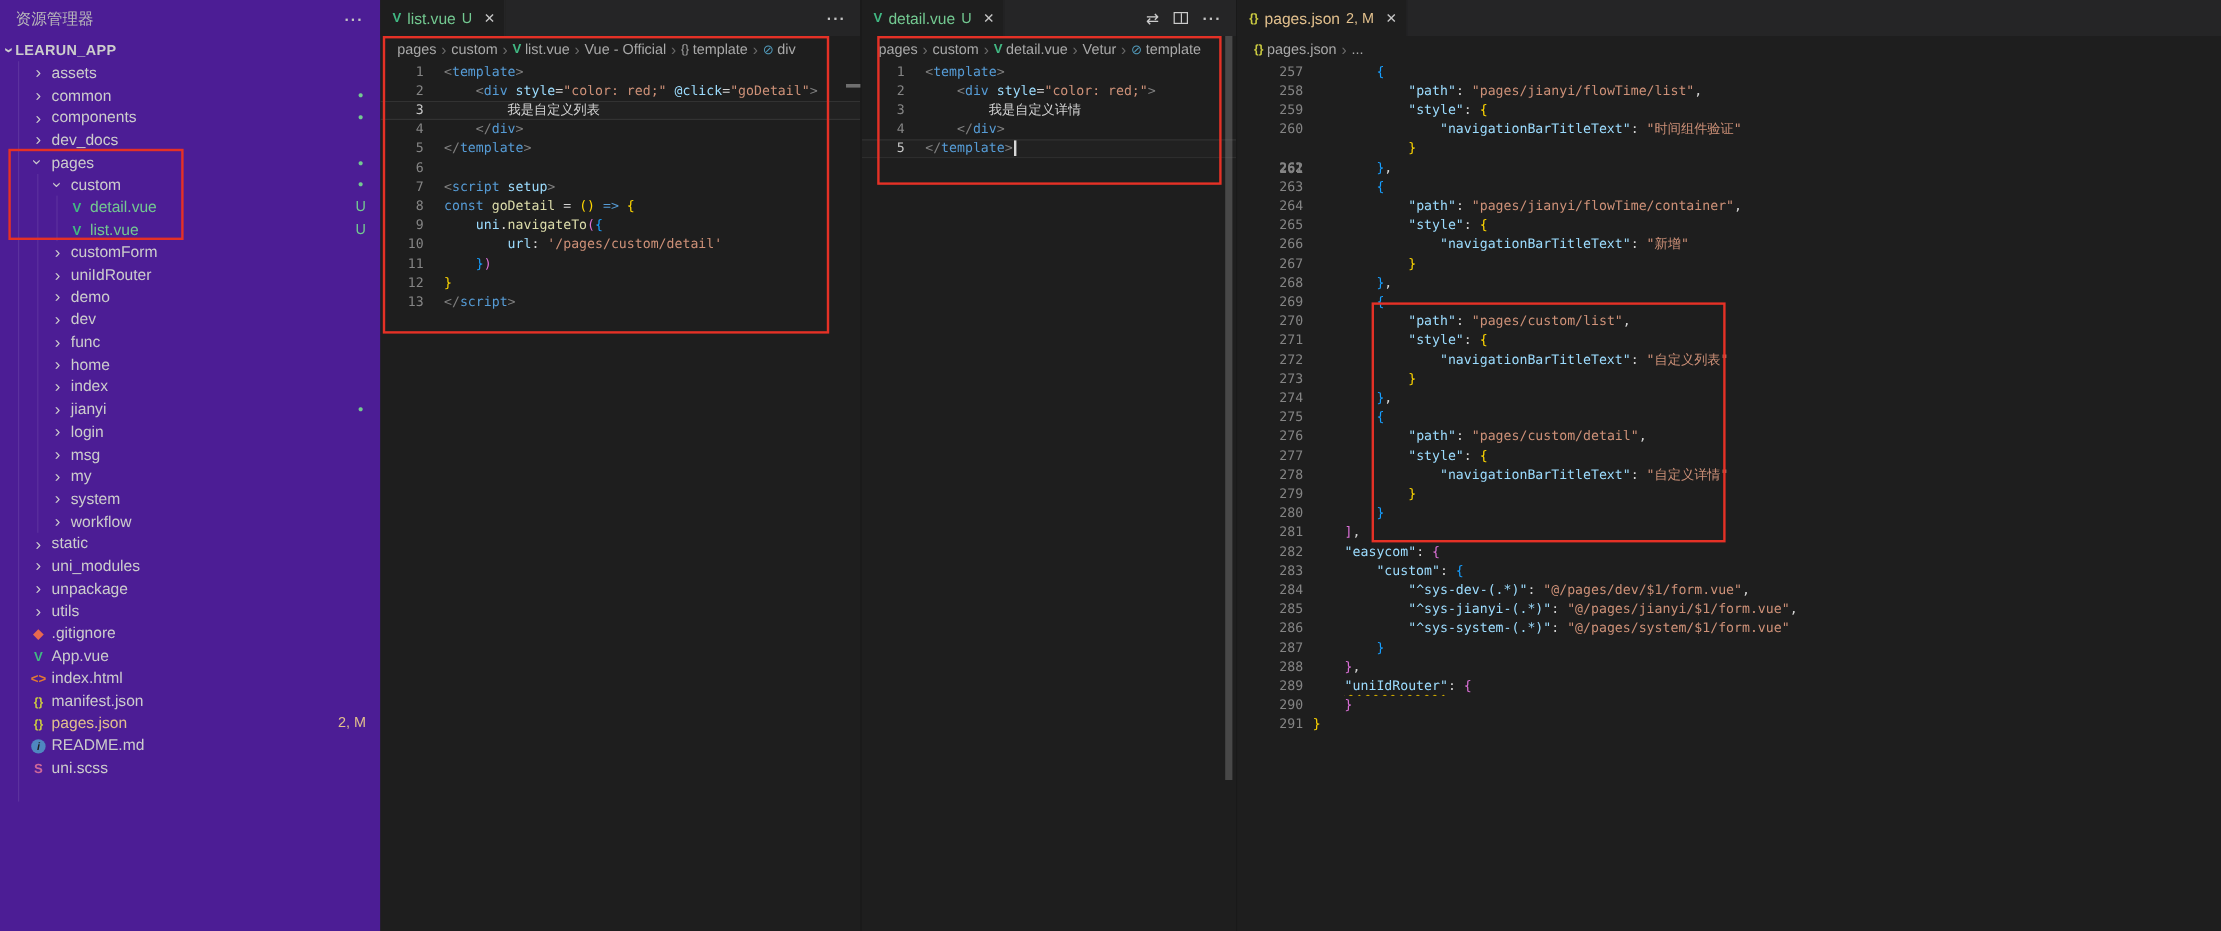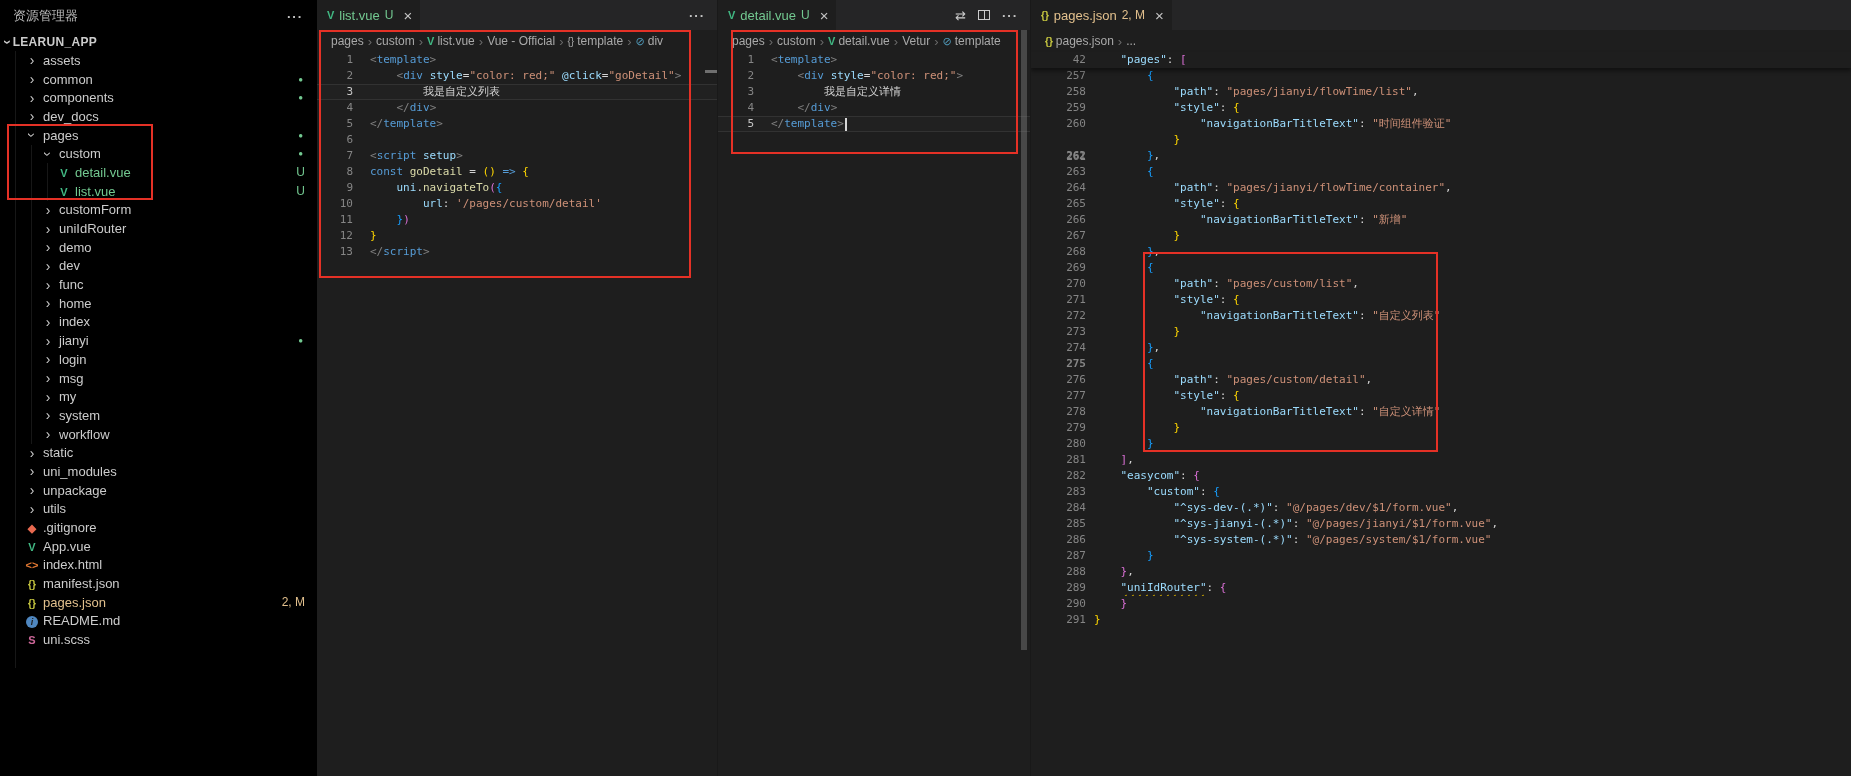--- a/index.html
+++ b/index.html
@@ -3,21 +3,21 @@
 <meta charset="utf-8">
 <style>
   * { margin:0; padding:0; box-sizing:border-box; }
   html,body { background:#1e1e1e; }
   #root{
     position:relative; width:1851px; height:776px; overflow:hidden;
     display:flex; background:#1e1e1e;
     font-family:"Liberation Sans",sans-serif; -webkit-font-smoothing:antialiased;
   }
   
-  .sb{ flex:0 0 317px; width:317px; background:#000000; color:#cccccc; position:relative; overflow:hidden; }
+  .sb{ flex:0 0 317px; width:317px; background:#4c1d95; color:#cccccc; position:relative; overflow:hidden; }
   .sb-header{ height:32px; display:flex; align-items:center; padding:0 14px 0 13px; font-size:13px; color:#bbbbbb; }
   .sb-header .more{ margin-left:auto; }
   .more{ color:#c5c5c5; font-size:13px; font-weight:bold; letter-spacing:1px; cursor:pointer; }
   .sb-root{ height:19px; display:flex; align-items:center; padding-left:6px; font-size:12px; font-weight:bold; color:#cccccc; cursor:pointer; }
   .sb-root .lbl{ margin-left:2px; letter-spacing:.3px; }
   #tree{ position:relative; }
   .tree-row{ height:18.7px; display:flex; align-items:center; font-size:13px; color:#cccccc; cursor:pointer; white-space:nowrap; }
   .tree-icon{ flex:0 0 16px; width:16px; text-align:center; display:inline-block; }
   .chev{ color:#cccccc; font-size:14px; line-height:14px; }
   .chev.expanded{ transform:rotate(90deg); }
@@ -401,24 +401,20 @@
           <span class="crumb">
             <span class="fi fi-json">{}</span>
             <span>pages.json</span>
           </span>
           <span class="crumb-sep">›</span>
           <span class="crumb">
             <span>...</span>
           </span>
         </div>
         <div class="code">
-          <div class="row sticky">
-            <span class="gutter" style="width: 63px; padding-right: 8px;">42</span>
-            <span class="lc"><span class="tk-x">    </span><span class="tk-a">"pages"</span><span class="tk-x">: </span><span class="tk-b2">[</span></span>
-          </div>
           <div class="row">
             <span class="gutter" style="width: 63px; padding-right: 8px;">257</span>
             <span class="lc"><span class="tk-x">        </span><span class="tk-b3">{</span></span>
           </div>
           <div class="row">
             <span class="gutter" style="width: 63px; padding-right: 8px;">258</span>
             <span class="lc"><span class="tk-x">            </span><span class="tk-a">"path"</span><span class="tk-x">: </span><span class="tk-s">"pages/jianyi/flowTime/list"</span><span class="tk-x">,</span></span>
           </div>
           <div class="row">
             <span class="gutter" style="width: 63px; padding-right: 8px;">259</span>
@@ -478,21 +474,21 @@
           </div>
           <div class="row">
             <span class="gutter" style="width: 63px; padding-right: 8px;">273</span>
             <span class="lc"><span class="tk-x">            </span><span class="tk-b1">}</span></span>
           </div>
           <div class="row">
             <span class="gutter" style="width: 63px; padding-right: 8px;">274</span>
             <span class="lc"><span class="tk-x">        </span><span class="tk-b3">}</span><span class="tk-x">,</span></span>
           </div>
           <div class="row">
-            <span class="gutter" style="width: 63px; padding-right: 8px; font-weight: bold;">275</span>
+            <span class="gutter" style="width: 63px; padding-right: 8px;">275</span>
             <span class="lc"><span class="tk-x">        </span><span class="tk-b3">{</span></span>
           </div>
           <div class="row">
             <span class="gutter" style="width: 63px; padding-right: 8px;">276</span>
             <span class="lc"><span class="tk-x">            </span><span class="tk-a">"path"</span><span class="tk-x">: </span><span class="tk-s">"pages/custom/detail"</span><span class="tk-x">,</span></span>
           </div>
           <div class="row">
             <span class="gutter" style="width: 63px; padding-right: 8px;">277</span>
             <span class="lc"><span class="tk-x">            </span><span class="tk-a">"style"</span><span class="tk-x">: </span><span class="tk-b1">{</span></span>
           </div>

